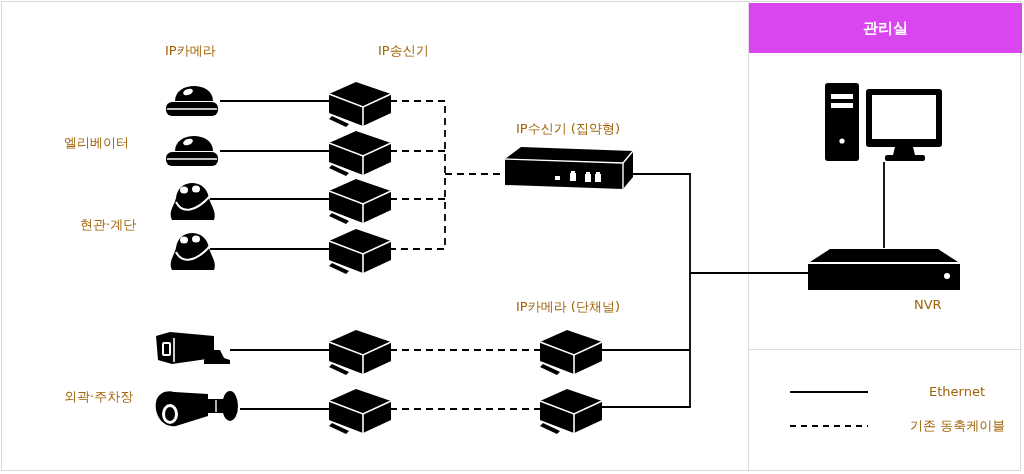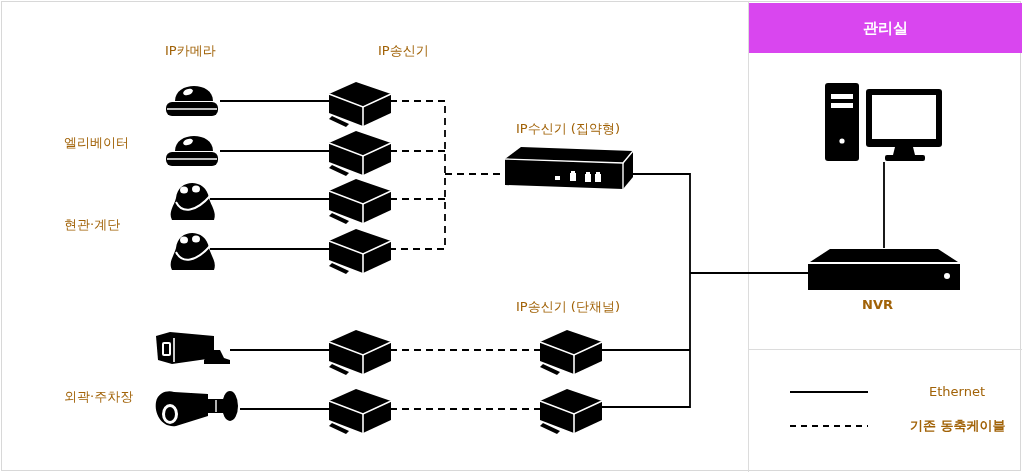--- a/index.html
+++ b/index.html
@@ -17,27 +17,27 @@
 <div class="frame"></div>
 
 <div class="panel">
   <div class="panel-head">관리실</div>
   <div class="panel-divider"></div>
 </div>
 
 <div class="lbl" style="left:165px;top:42px;">IP카메라</div>
 <div class="lbl" style="left:352px;top:42px;margin-left:26px;">IP송신기</div>
 <div class="lbl" style="left:64px;top:134px;">엘리베이터</div>
-<div class="lbl" style="left:64px;top:216px;text-align:center;">현관·계단</div>
+<div class="lbl" style="left:80px;top:216px;text-align:center;">현관·계단</div>
 <div class="lbl" style="left:64px;top:371px;margin-top:17px;">외곽·주차장</div>
 <div class="lbl" style="left:516px;top:120px;text-align:right;">IP수신기 (집약형)</div>
-<div class="lbl" style="left:516px;top:298px;">IP송신기 (단채널)</div>
-<div class="lbl" style="left:862px;top:297px;font-weight:bold;">NVR</div>
+<div class="lbl" style="left:516px;top:298px;">IP카메라 (단채널)</div>
+<div class="lbl" style="left:914px;top:297px;">NVR</div>
 <div class="lbl" style="left:929px;top:384px;">Ethernet</div>
-<div class="lbl" style="left:910px;top:417px;font-weight:bold;">기존 동축케이블</div>
+<div class="lbl" style="left:910px;top:417px;">기존 동축케이블</div>
 
 <svg class="diagram" width="1024" height="474" viewBox="0 0 1024 474">
   <defs>
     <g id="txbox">
 
       <polygon points="0,12 27,0 62,12 34,25" fill="#000"></polygon>
       <polygon points="0,12 34,25 34,44 0,31" fill="#000"></polygon>
       <polygon points="34,25 62,12 62,31 34,44" fill="#000"></polygon>
       <polyline points="0,12 34,25 62,12" fill="none" stroke="#fff" stroke-width="1.6"></polyline>
       <line x1="34" y1="25" x2="34" y2="44" stroke="#fff" stroke-width="1.6"></line>

